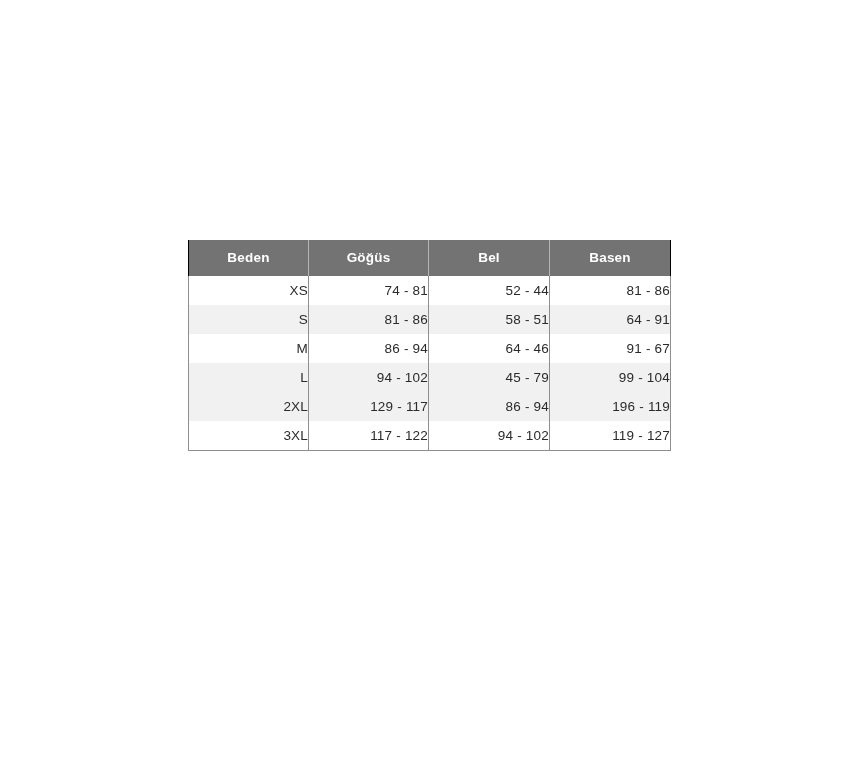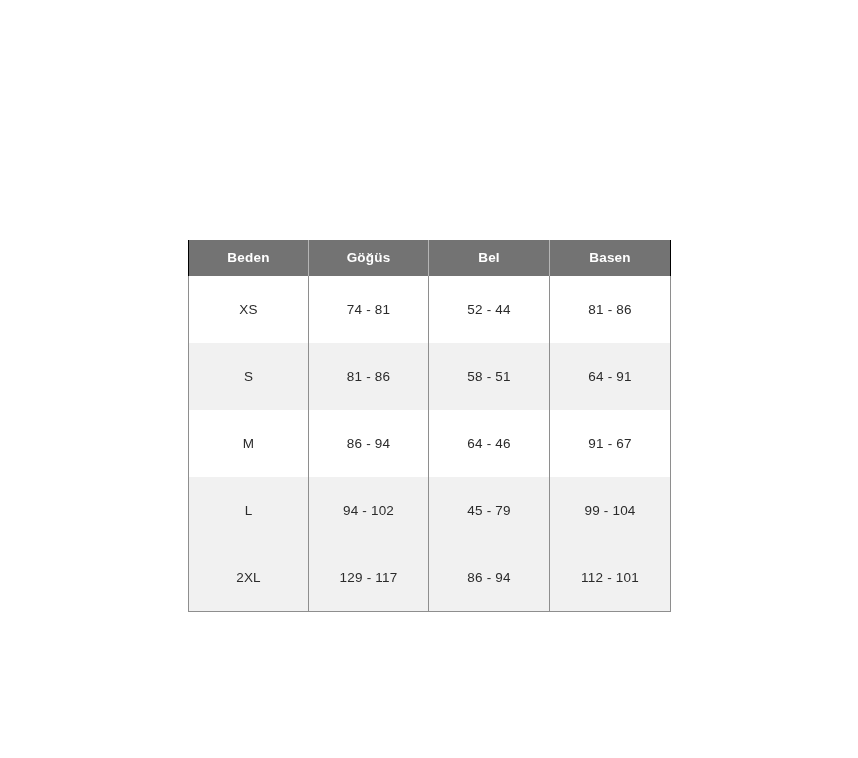--- a/index.html
+++ b/index.html
@@ -60,23 +60,23 @@
   }
   table.size-chart thead th:last-child {
     border-right: 1px solid #000000;
   }
 
   
   table.size-chart tbody td {
     color: #2b2b2b;
     font-size: 13.5px;
     font-weight: normal;
-    height: 49px;
-    padding: 9px;
-    text-align: center;
+    height: 29px;
+    padding: 0;
+    text-align: right;
     vertical-align: middle;
     letter-spacing: 0.2px;
     border-right: 1px solid #8e8e8e;
   }
   table.size-chart tbody td:first-child {
     border-left: 1px solid #8e8e8e;
   }
   table.size-chart tbody tr:last-child td {
     border-bottom: 1px solid #8e8e8e;
   }
@@ -128,17 +128,23 @@
       <tr class="even-row">
         <td>L</td>
         <td>94 - 102</td>
         <td>45 - 79</td>
         <td>99 - 104</td>
       </tr>
       <tr class="even-row">
         <td>2XL</td>
         <td>129 - 117</td>
         <td>86 - 94</td>
-        <td>112 - 101</td>
+        <td>196 - 119</td>
+      </tr>
+      <tr class="odd-row">
+        <td>3XL</td>
+        <td>117 - 122</td>
+        <td>94 - 102</td>
+        <td>119 - 127</td>
       </tr>
     </tbody>
   </table>
 </div>
 
 </body></html>

